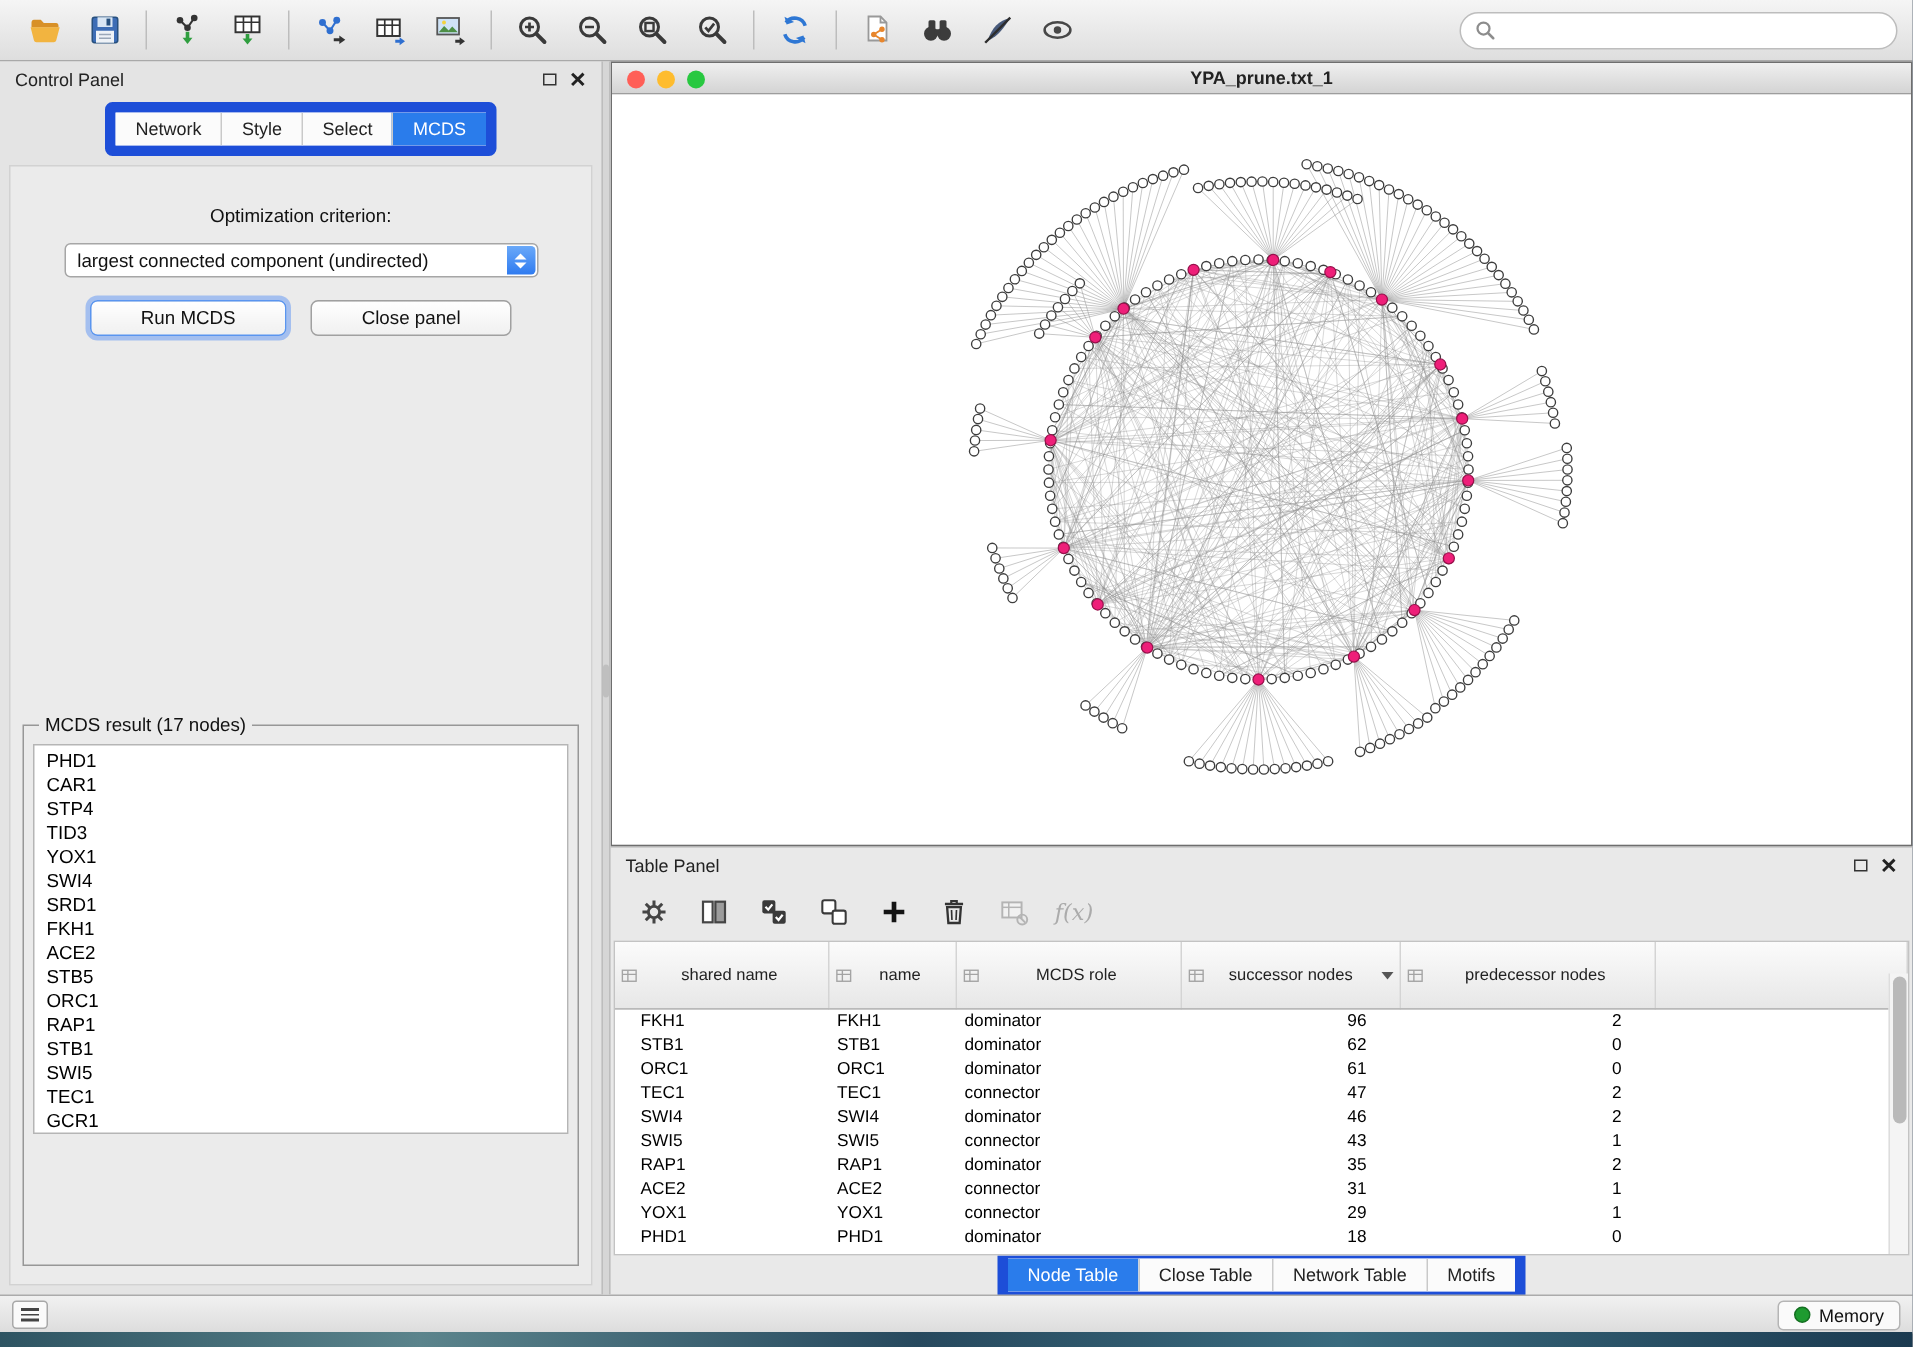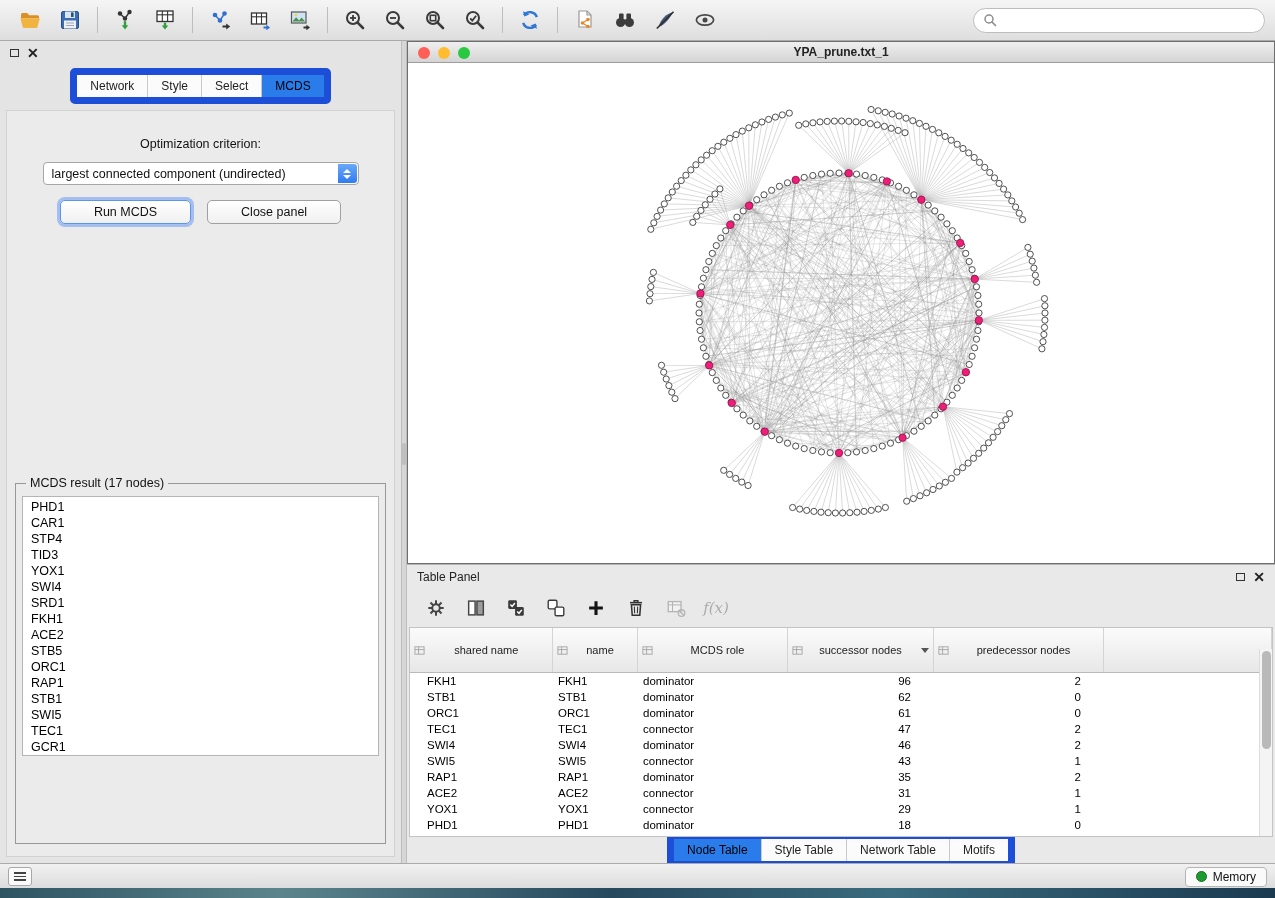--- a/index.html
+++ b/index.html
@@ -25,21 +25,21 @@
   
   .control-panel { width:401px; flex:0 0 auto; background:#e4e4e4; display:flex; flex-direction:column; }
   .panel-titlebar { height:24px; display:flex; align-items:center; padding:0 10px; font-size:12px; color:#222; gap:8px; flex:0 0 auto; }
   .panel-titlebar .ttl { flex:1; }
   .mini-float { width:9px; height:8px; border:1.4px solid #333; display:inline-block; }
   .mini-close { font-size:14px; font-weight:bold; color:#222; line-height:1; }
   .cp-tabs { display:flex; justify-content:center; padding:3px 0 6px; flex:0 0 auto; }
   .seg { display:inline-flex; border:7px solid #1d4ed8; border-radius:5px; overflow:hidden; background:#fdfdfd; }
   .seg .tab { padding:4px 13px; font-size:12px; color:#222; border-left:1px solid #c9c9c9; background:#fbfbfb; }
   .seg .tab:first-child { border-left:none; }
-  .seg .tab.active { background:#2a7ceb; color:#000000; }
+  .seg .tab.active { background:#2a7ceb; color:#ffffff; }
   .cp-inner { flex:1; margin:0 6px 6px 6px; background:#ebebeb; border:1px solid #d2d2d2; display:flex; flex-direction:column; min-height:0; }
   .opt-label { margin-top:26px; text-align:center; font-size:12.5px; color:#111; }
   .criterion-dd { margin:11px auto 0; width:316px; height:23px; background:#fff; border:1px solid #a6a6a6;
     border-radius:4px; display:flex; align-items:center; font-size:12.5px; color:#111; padding-left:8px; position:relative; }
   .dd-cap { position:absolute; right:1px; top:1px; bottom:1px; width:19px; border-radius:0 3px 3px 0;
     background:linear-gradient(#6aa9f9,#2f7bf0); display:flex; flex-direction:column; align-items:center; justify-content:center; gap:2px; }
   .dd-cap .up { width:0; height:0; border-left:4px solid transparent; border-right:4px solid transparent; border-bottom:4px solid #fff; }
   .dd-cap .dn { width:0; height:0; border-left:4px solid transparent; border-right:4px solid transparent; border-top:4px solid #fff; }
   .btn-row { display:flex; justify-content:center; gap:16px; margin-top:15px; }
   .btn { height:24px; padding:0 33px; font-size:12.5px; color:#111; background:linear-gradient(#ffffff,#f0f0f0);
@@ -249,20 +249,21 @@
         <line x1="9" y1="9" x2="12.5" y2="12.5" stroke="#8d8d8d" stroke-width="1.7" stroke-linecap="round"></line>
       </svg>
       <input type="text" placeholder="" style="">
     </div>
   </div>
 
   <div class="main">
 
     <div class="control-panel">
       <div class="panel-titlebar">
+        <span class="ttl">Control Panel</span>
         <span class="mini-float"></span>
         <span class="mini-close">✕</span>
       </div>
       <div class="cp-tabs">
         <div class="seg">
           <div class="tab">Network</div>
           <div class="tab">Style</div>
           <div class="tab">Select</div>
           <div class="tab active">MCDS</div>
         </div>
@@ -1397,21 +1398,21 @@
               </tbody>
           </table>
           <div class="vscroll">
               <div class="thumb"></div>
             </div>
         </div>
 
         <div class="tp-tabs">
           <div class="seg">
             <div class="tab active">Node Table</div>
-            <div class="tab">Style Table</div>
+            <div class="tab">Close Table</div>
             <div class="tab">Network Table</div>
             <div class="tab">Motifs</div>
           </div>
         </div>
       </div>
     </div>
   </div>
 
   <div class="statusbar">
     <div class="list-btn">

